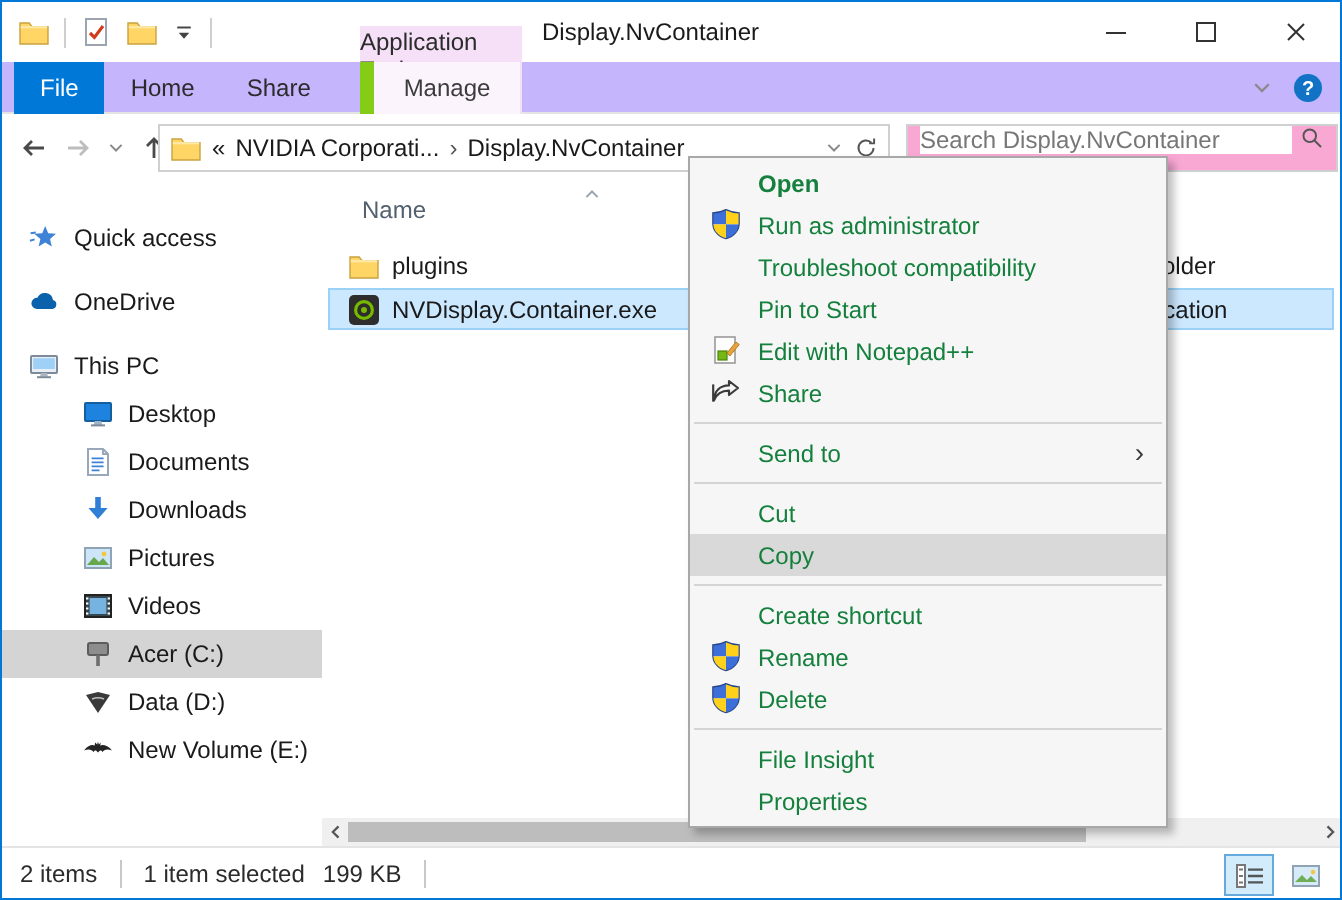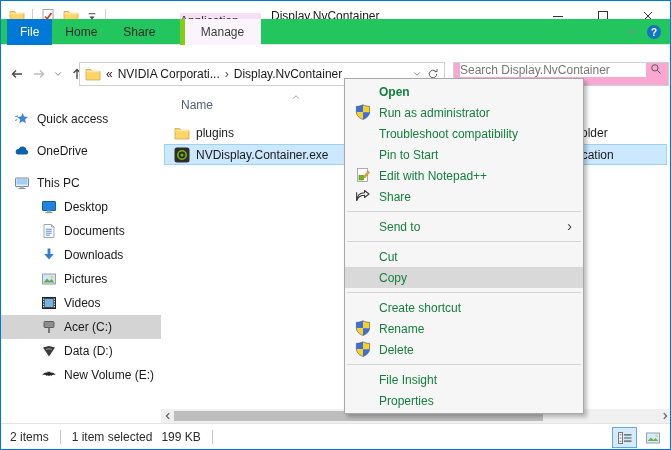--- a/index.html
+++ b/index.html
@@ -14,25 +14,25 @@
   
   .titlebar{position:absolute;left:0;top:0;width:100%;height:30px;background:#fff}
   .qat{position:absolute;left:8px;top:0;height:30px;display:flex;align-items:center;gap:7px}
   .qat .sep{width:1px;height:15px;background:#cfcfcf}
   .apptools{position:absolute;left:179px;top:12px;width:81px;height:30px;background:#f6e0f8;display:flex;align-items:center;justify-content:center;color:#2b2b2b}
   .title{position:absolute;left:270px;top:0;height:30px;line-height:30px;color:#1a1a1a}
   .caption{position:absolute;right:0;top:0;height:30px;display:flex}
   .cap-btn{width:45px;height:30px;display:flex;align-items:center;justify-content:center}
 
   
-  .tabsrow{position:absolute;left:0;top:18px;width:100%;height:26px;background:#22c55e;border-bottom:1px solid #e4e4e4}
+  .tabsrow{position:absolute;left:0;top:30px;width:100%;height:26px;background:#c4b5fd;border-bottom:1px solid #e4e4e4}
   .tabs{display:flex;height:26px;margin-left:6px}
   .rtab{padding:0 13px;display:flex;align-items:center;color:#2b2b2b}
   .rtab.is-active{background:#0078d7;color:#fff}
-  .manage{position:absolute;left:179px;top:0;width:81px;height:26px;background:#fcf4fd;border-left:5px solid #84cc16;border-right:1px solid #f0e2f2;display:flex;align-items:center;justify-content:center;color:#3c3c3c}
+  .manage{position:absolute;left:179px;top:0;width:81px;height:26px;background:#fcf4fd;border-left:7px solid #84cc16;border-right:1px solid #f0e2f2;display:flex;align-items:center;justify-content:center;color:#3c3c3c}
   .ribbon-right{position:absolute;right:8px;top:0;height:26px;display:flex;align-items:center;gap:9px}
 
   
   .addrrow{position:absolute;left:0;top:56px;width:100%;height:34px;background:#fff}
   .navbtns{position:absolute;left:8px;top:0;height:34px;display:flex;align-items:center;gap:6px}
   .addrbox{position:absolute;left:78px;top:5px;width:366px;height:24px;border:1px solid #d0d0d0;background:#fff;display:flex;align-items:center;padding:0 5px;gap:5px}
   .crumb{color:#1a1a1a;white-space:nowrap}
   .crumb-sep{color:#555}
   .addr-spacer{flex:1}
   .searchbox{position:absolute;left:452px;top:5px;width:216px;height:24px;border:1px solid #d0d0d0;background:#f9a8d4;display:flex;align-items:flex-start;padding:0 6px;gap:4px}

